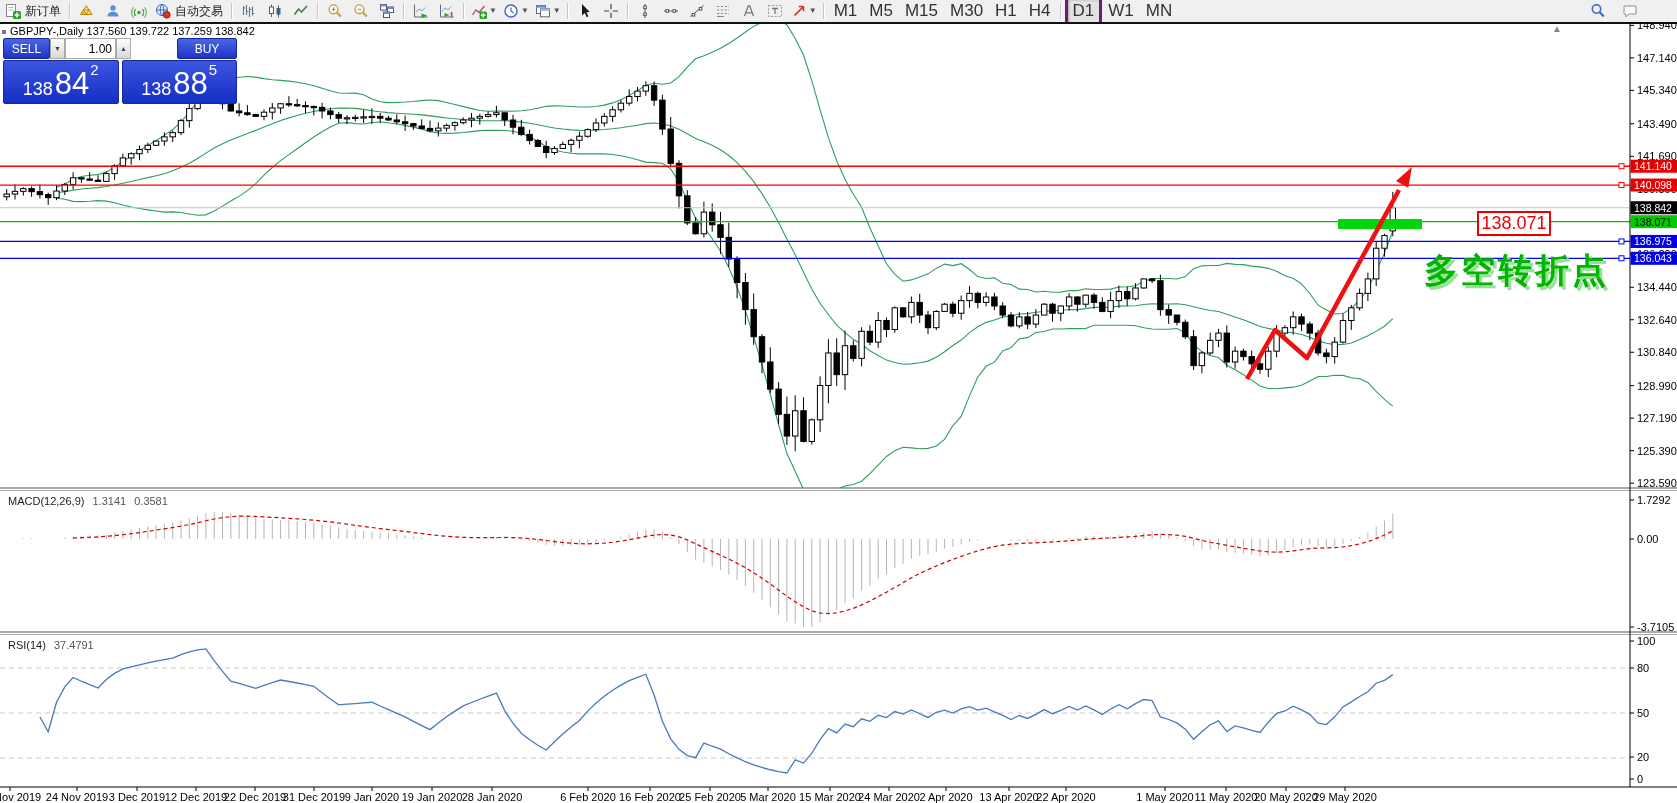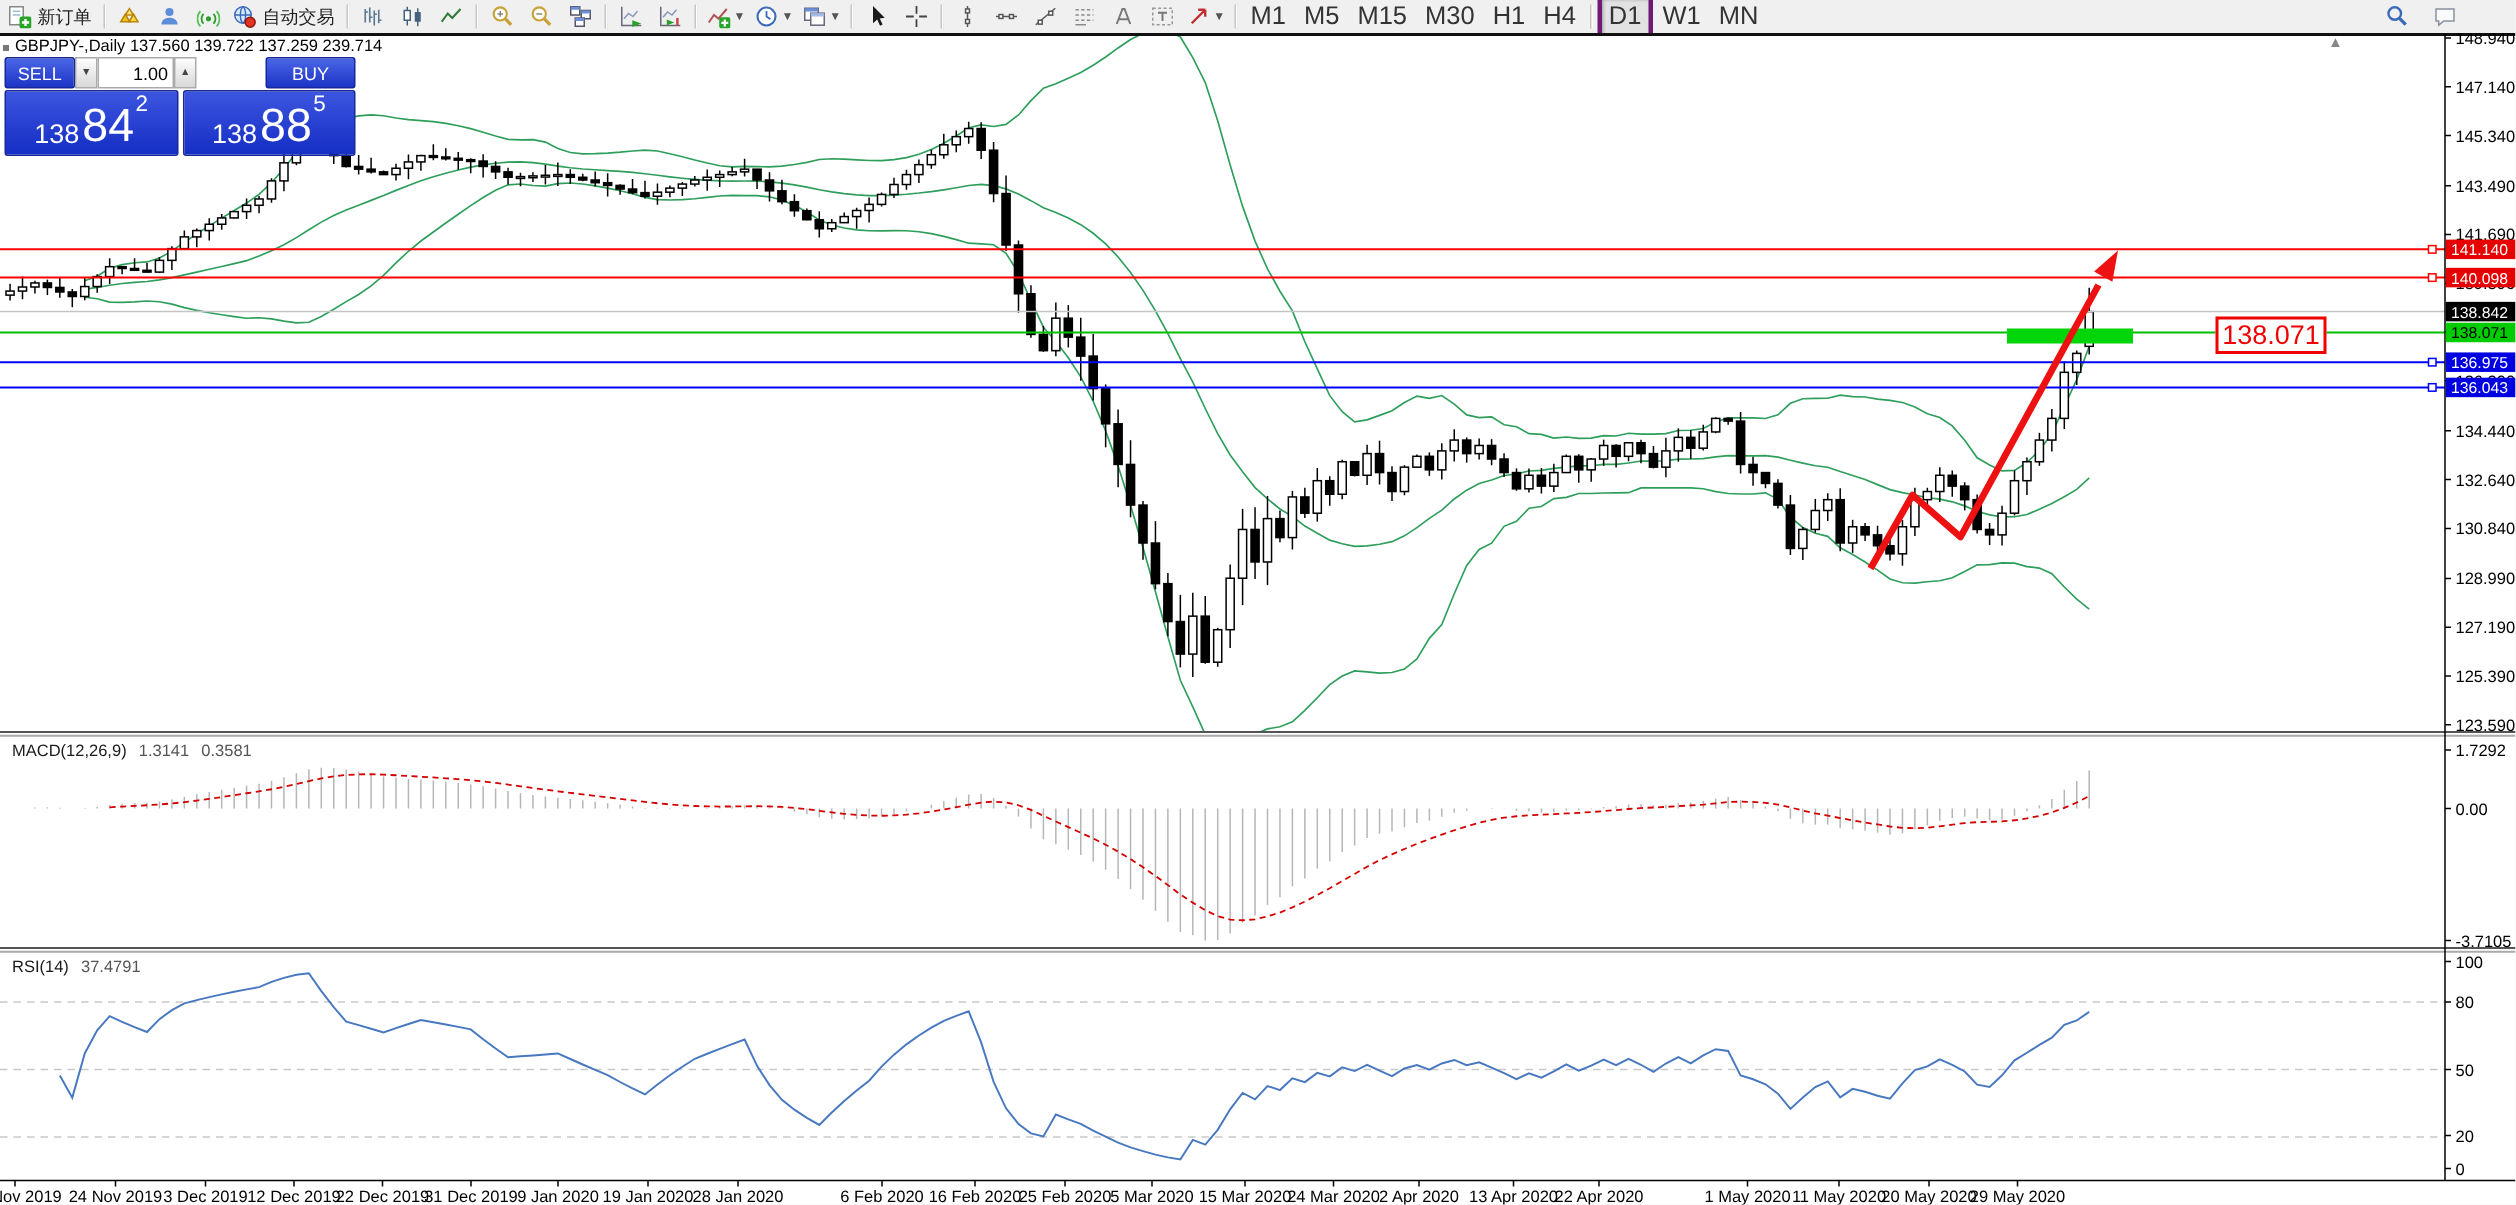--- a/index.html
+++ b/index.html
@@ -969,21 +969,21 @@
         <line x1="1226" y1="787" x2="1226" y2="791" stroke="#000"></line>
         <text x="1226" y="801" font-size="11" fill="#000" text-anchor="middle">11 May 2020</text>
         <line x1="1286" y1="787" x2="1286" y2="791" stroke="#000"></line>
         <text x="1286" y="801" font-size="11" fill="#000" text-anchor="middle">20 May 2020</text>
         <line x1="1345" y1="787" x2="1345" y2="791" stroke="#000"></line>
         <text x="1345" y="801" font-size="11" fill="#000" text-anchor="middle">29 May 2020</text>
       </g>
     </svg>
 
   <div class="overlay" id="panel-dot"></div>
-  <div class="overlay" id="symbol-info">GBPJPY-,Daily  137.560 139.722 137.259 239.714</div>
+  <div class="overlay" id="symbol-info">GBPJPY-,Daily  137.560 139.722 137.259 138.842</div>
   <div class="overlay" id="scroll-end">▲</div>
 
   <div class="overlay" id="trade-panel">
     <div id="tp-row1">
       <div class="tp-btn" id="sell-btn">SELL</div>
       <div class="spin">▼</div>
       <div id="volume-box">1.00</div>
       <div class="spin">▲</div>
       <div class="tp-btn" id="buy-btn">BUY</div>
     </div>
@@ -1005,13 +1005,14 @@
     <span>MACD(12,26,9)</span>
     <span class="v1">1.3141</span>
     <span class="v2">0.3581</span>
   </div>
   <div class="overlay ind-label" id="rsi-label">
     <span>RSI(14)</span>
     <span class="v1">37.4791</span>
   </div>
 
   <div class="overlay" id="price-callout">138.071</div>
+  <div class="overlay" id="cn-note">多空转折点</div>
 </div>
 
 </body></html>

